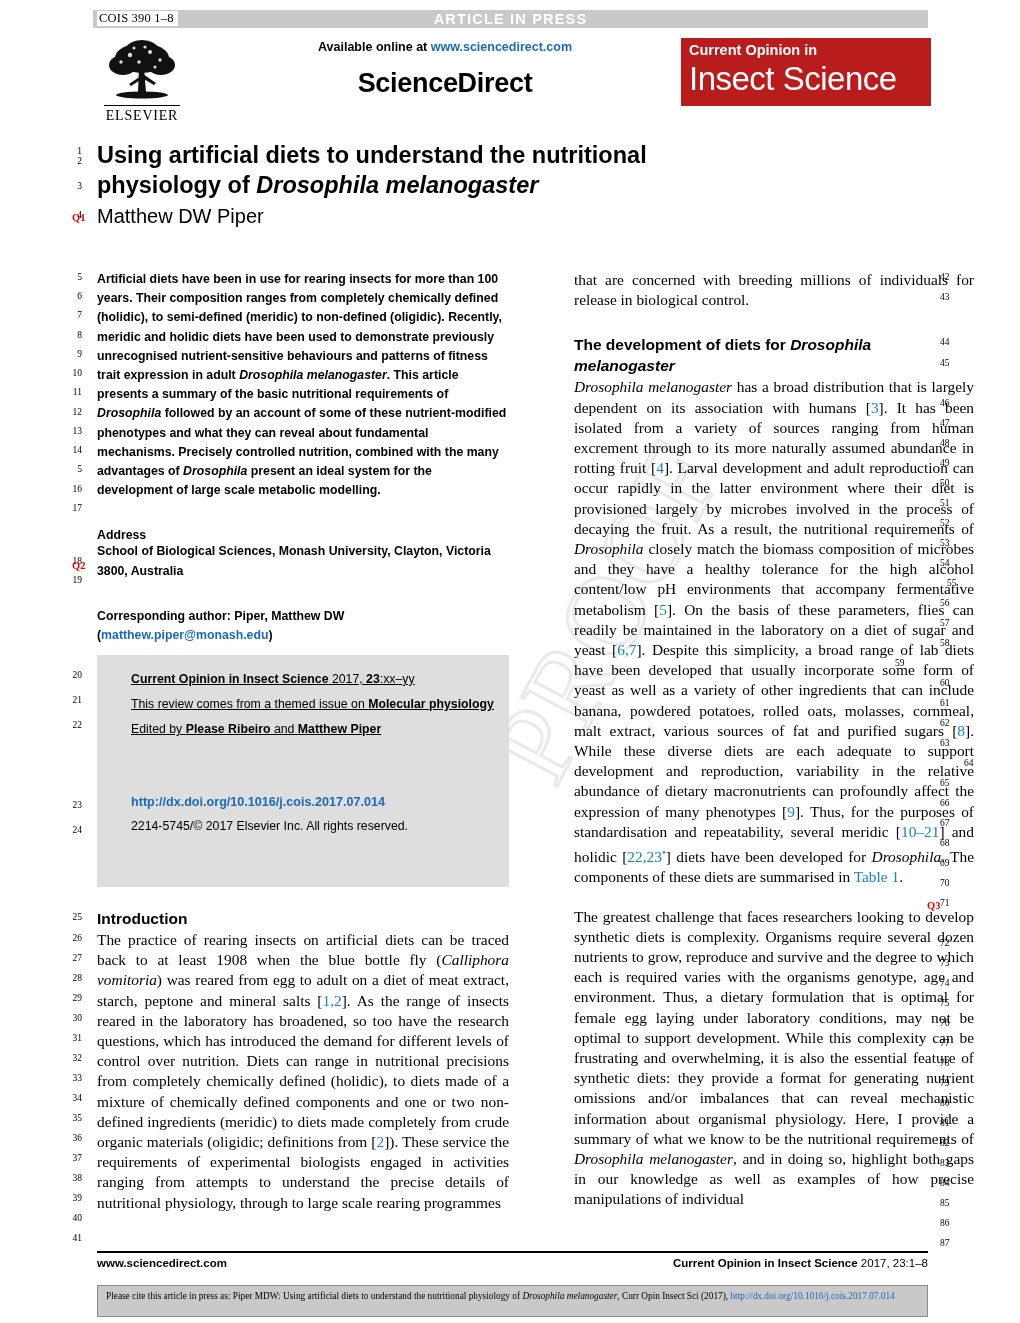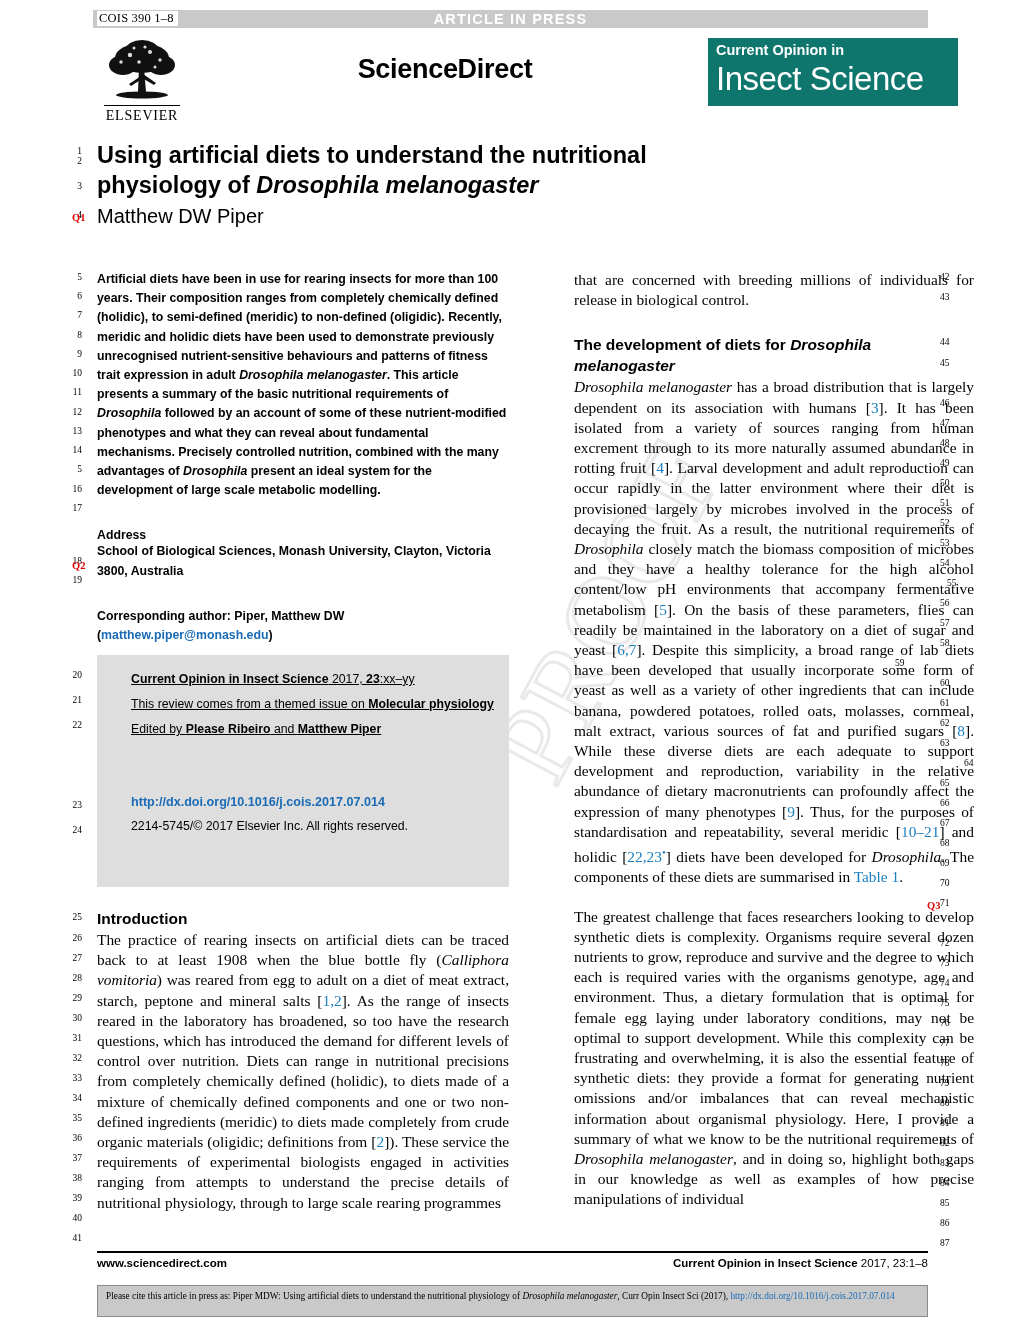--- a/index.html
+++ b/index.html
@@ -110,24 +110,23 @@
     font-size: 27px;
     color: #000;
     letter-spacing: -0.3px;
   }
 
   
   .journal-logo {
     position: absolute;
     left: 681px; top: 38px;
     width: 250px; height: 68px;
-    background: #0f766e;
+    background: #b91c1c;
     padding: 3px 0 0 8px;
     box-sizing: border-box;
-    margin-left: 27px;
   }
   .journal-logo .l1 {
     font-family: "Liberation Sans", sans-serif;
     font-weight: bold;
     font-size: 14.5px;
     color: #ffffff;
     line-height: 18px;
   }
   .journal-logo .l2 {
     font-family: "Liberation Sans", sans-serif;
@@ -375,20 +374,23 @@
           <circle cx="40" cy="9" r="1.6"></circle>
         <circle cx="29" cy="10" r="1.5"></circle>
           <circle cx="50" cy="29" r="1.5"></circle>
       </g>
     </svg>
     <div class="rule"></div>
     <div class="word">ELSEVIER</div>
   </div>
 
   <div class="sd-block">
+    <div class="sd-avail">
+      <span>Available online at </span><a href="#">www.sciencedirect.com</a>
+    </div>
     <div class="sd-name">ScienceDirect</div>
   </div>
 
   <div class="journal-logo">
     <div class="l1">Current Opinion in</div>
     <div class="l2">Insect Science</div>
   </div>
 
   <div class="title-wrap">
     <div class="art-title">

